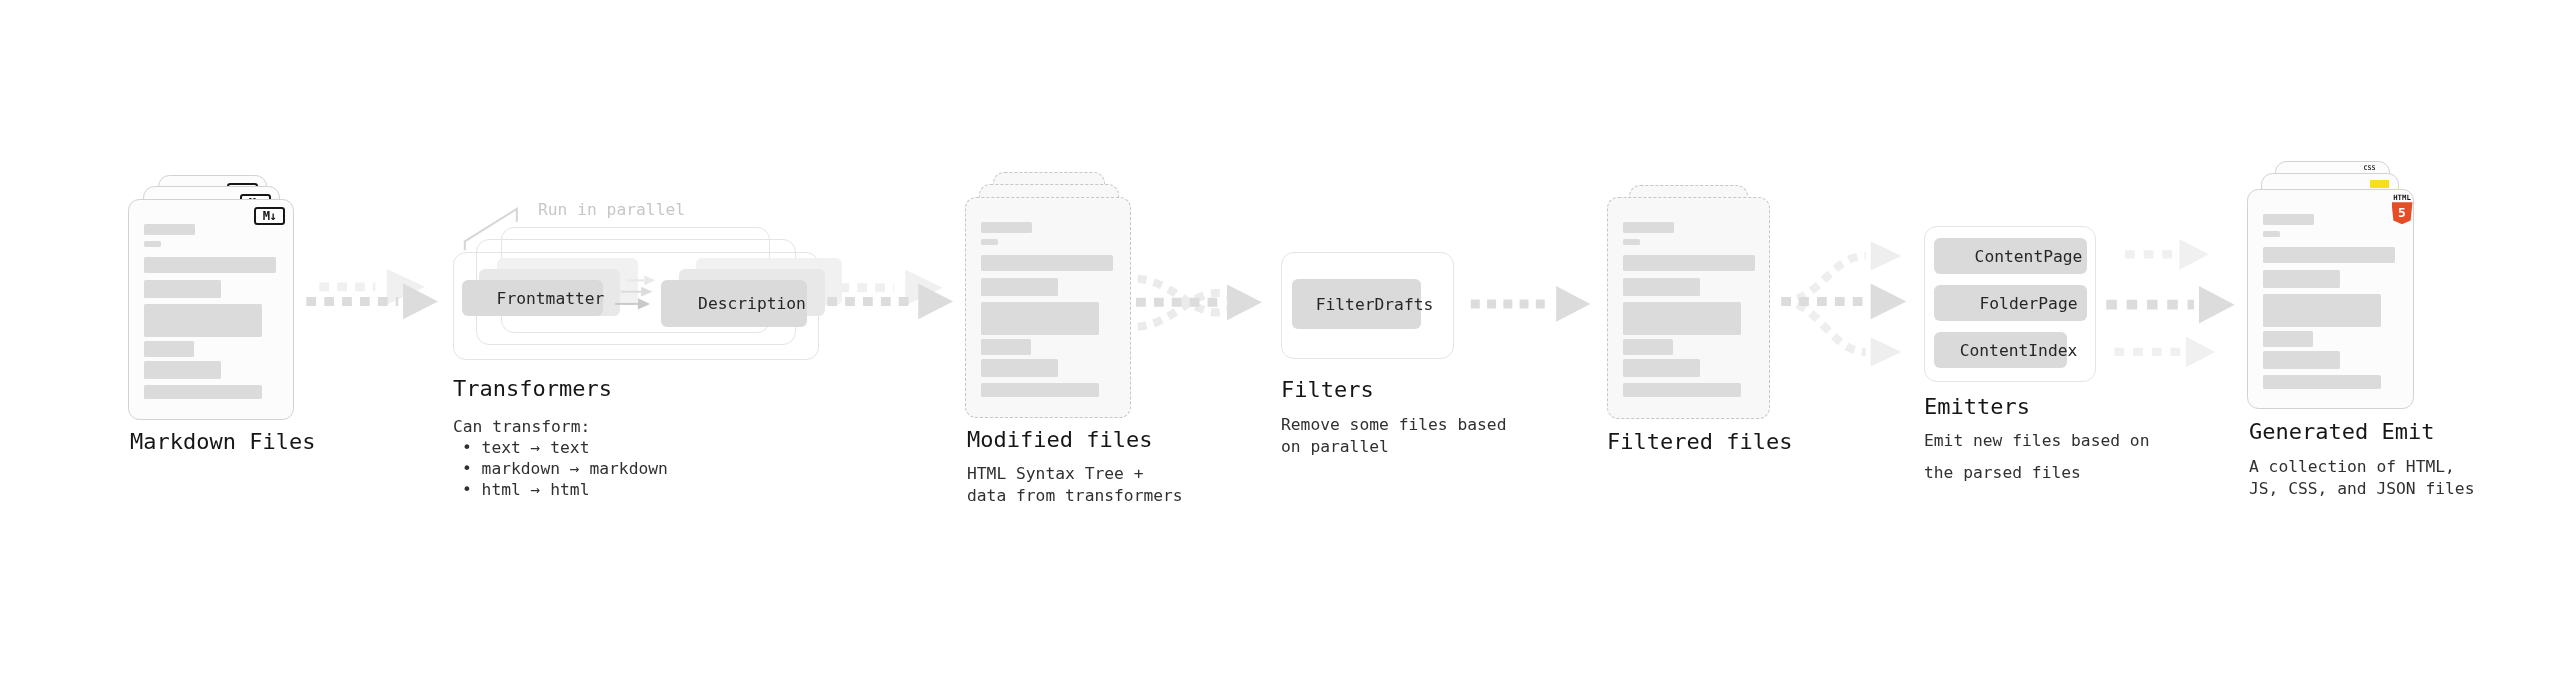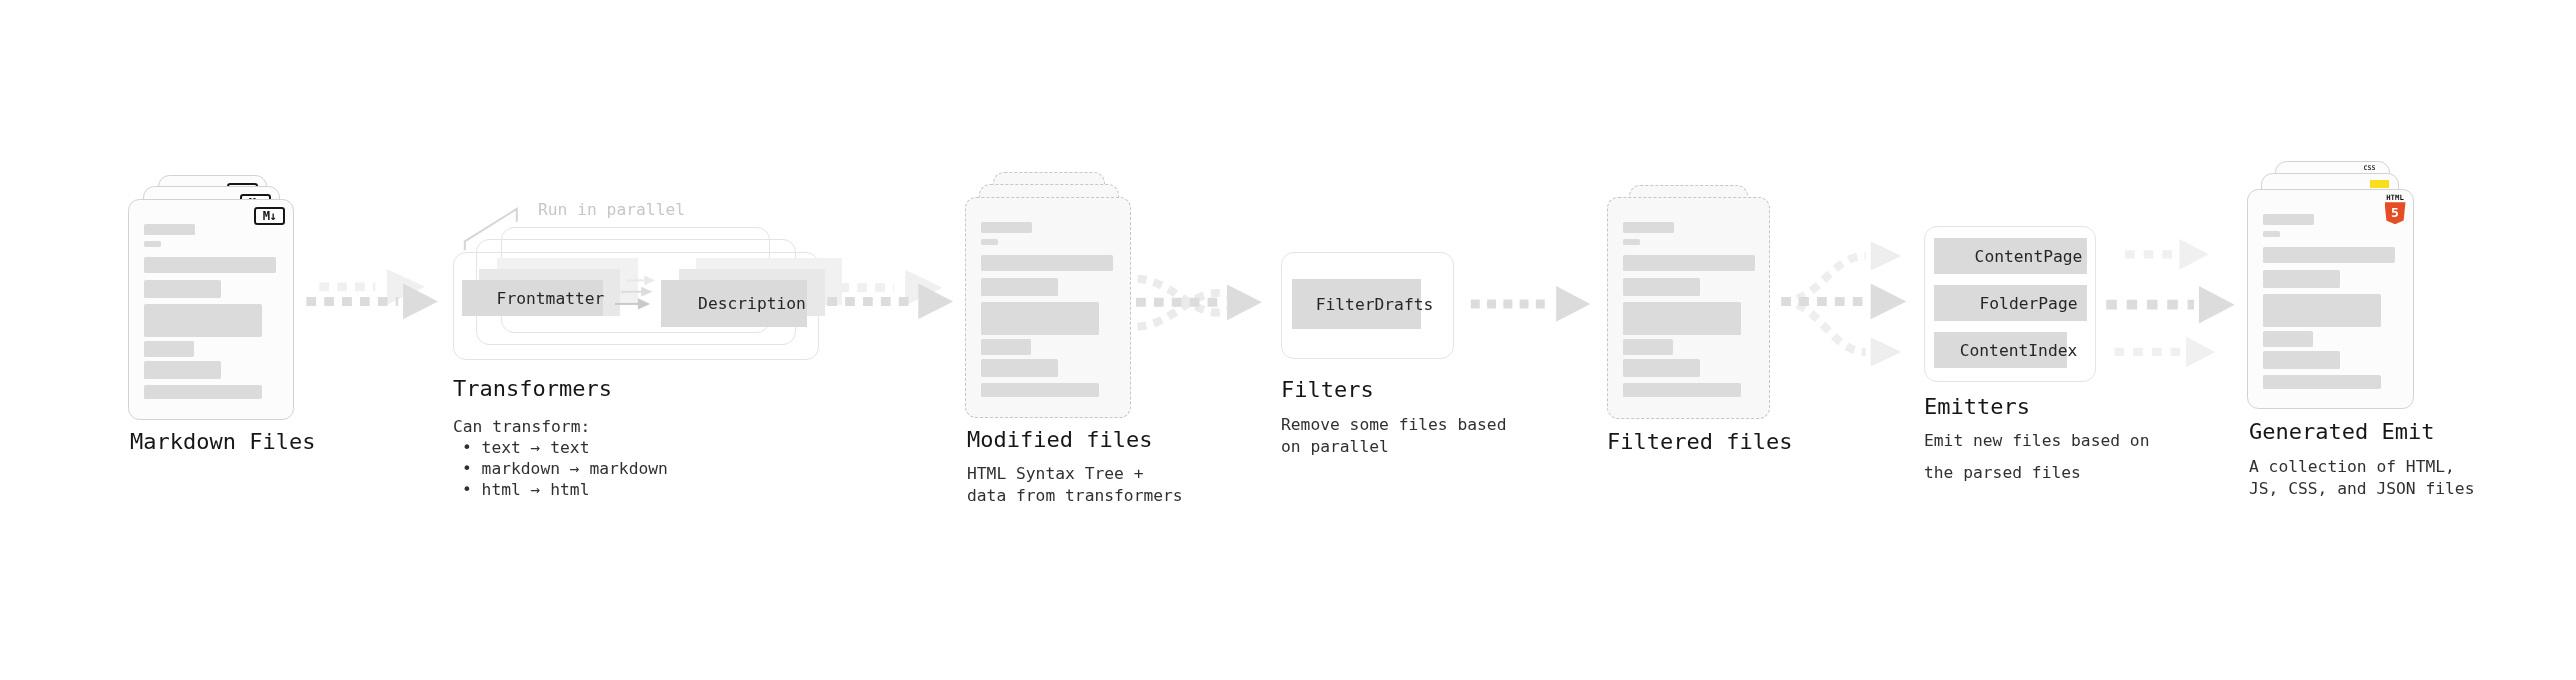--- a/index.html
+++ b/index.html
@@ -33,39 +33,39 @@
     background:#ffffff;color:#161616;
     font-weight:bold;font-size:12.2px;line-height:14px;
     text-align:center;letter-spacing:-0.8px;
     box-sizing:border-box;
   }
   
   .css-badge{position:absolute;top:3.3px;right:11.4px;text-align:center;}
   .css-badge .css-txt{font-size:6.5px;font-weight:bold;color:#333;line-height:6.5px;}
   .css-badge .css-bar{width:16.3px;height:2.4px;margin-top:0.8px;}
   .js-badge{position:absolute;top:5.7px;right:9px;width:19.5px;height:8.1px;}
-  .html5-badge{position:absolute;top:4.1px;right:7px;width:22px;text-align:center;}
+  .html5-badge{position:absolute;top:4.1px;right:0;width:22px;text-align:center;}
   .html5-badge .h5-txt{font-size:7.3px;font-weight:bold;color:#111;line-height:7.3px;letter-spacing:0;}
   .html5-badge .h5-shield{
     width:21px;height:22px;margin:0.8px auto 0;
     clip-path:polygon(0 0,100% 0,91% 83%,50% 100%,9% 83%);
     color:#fff;font-size:13px;font-weight:bold;line-height:21px;text-align:center;
   }
   
   .frame{
     position:absolute;
     border:1.6px solid #e4e4e4;
     border-radius:13px;
     box-sizing:border-box;
     background:transparent;
   }
   .chip{
     position:absolute;
     background:#dadada;
-    border-radius:0;
+    border-radius:6px;
     display:flex;align-items:center;justify-content:center;
     font-size:16.3px;color:#262626;
     box-sizing:border-box;
     padding-left:36px;
   }
   .chip.ghost1{background:#e8e8e8;}
   .chip.ghost2{background:#f1f1f1;}
   
   .sec-title{position:absolute;font-size:22px;font-weight:500;color:#161616;white-space:nowrap;}
   .sec-body{position:absolute;font-size:16.3px;line-height:22px;color:#303030;white-space:nowrap;}

